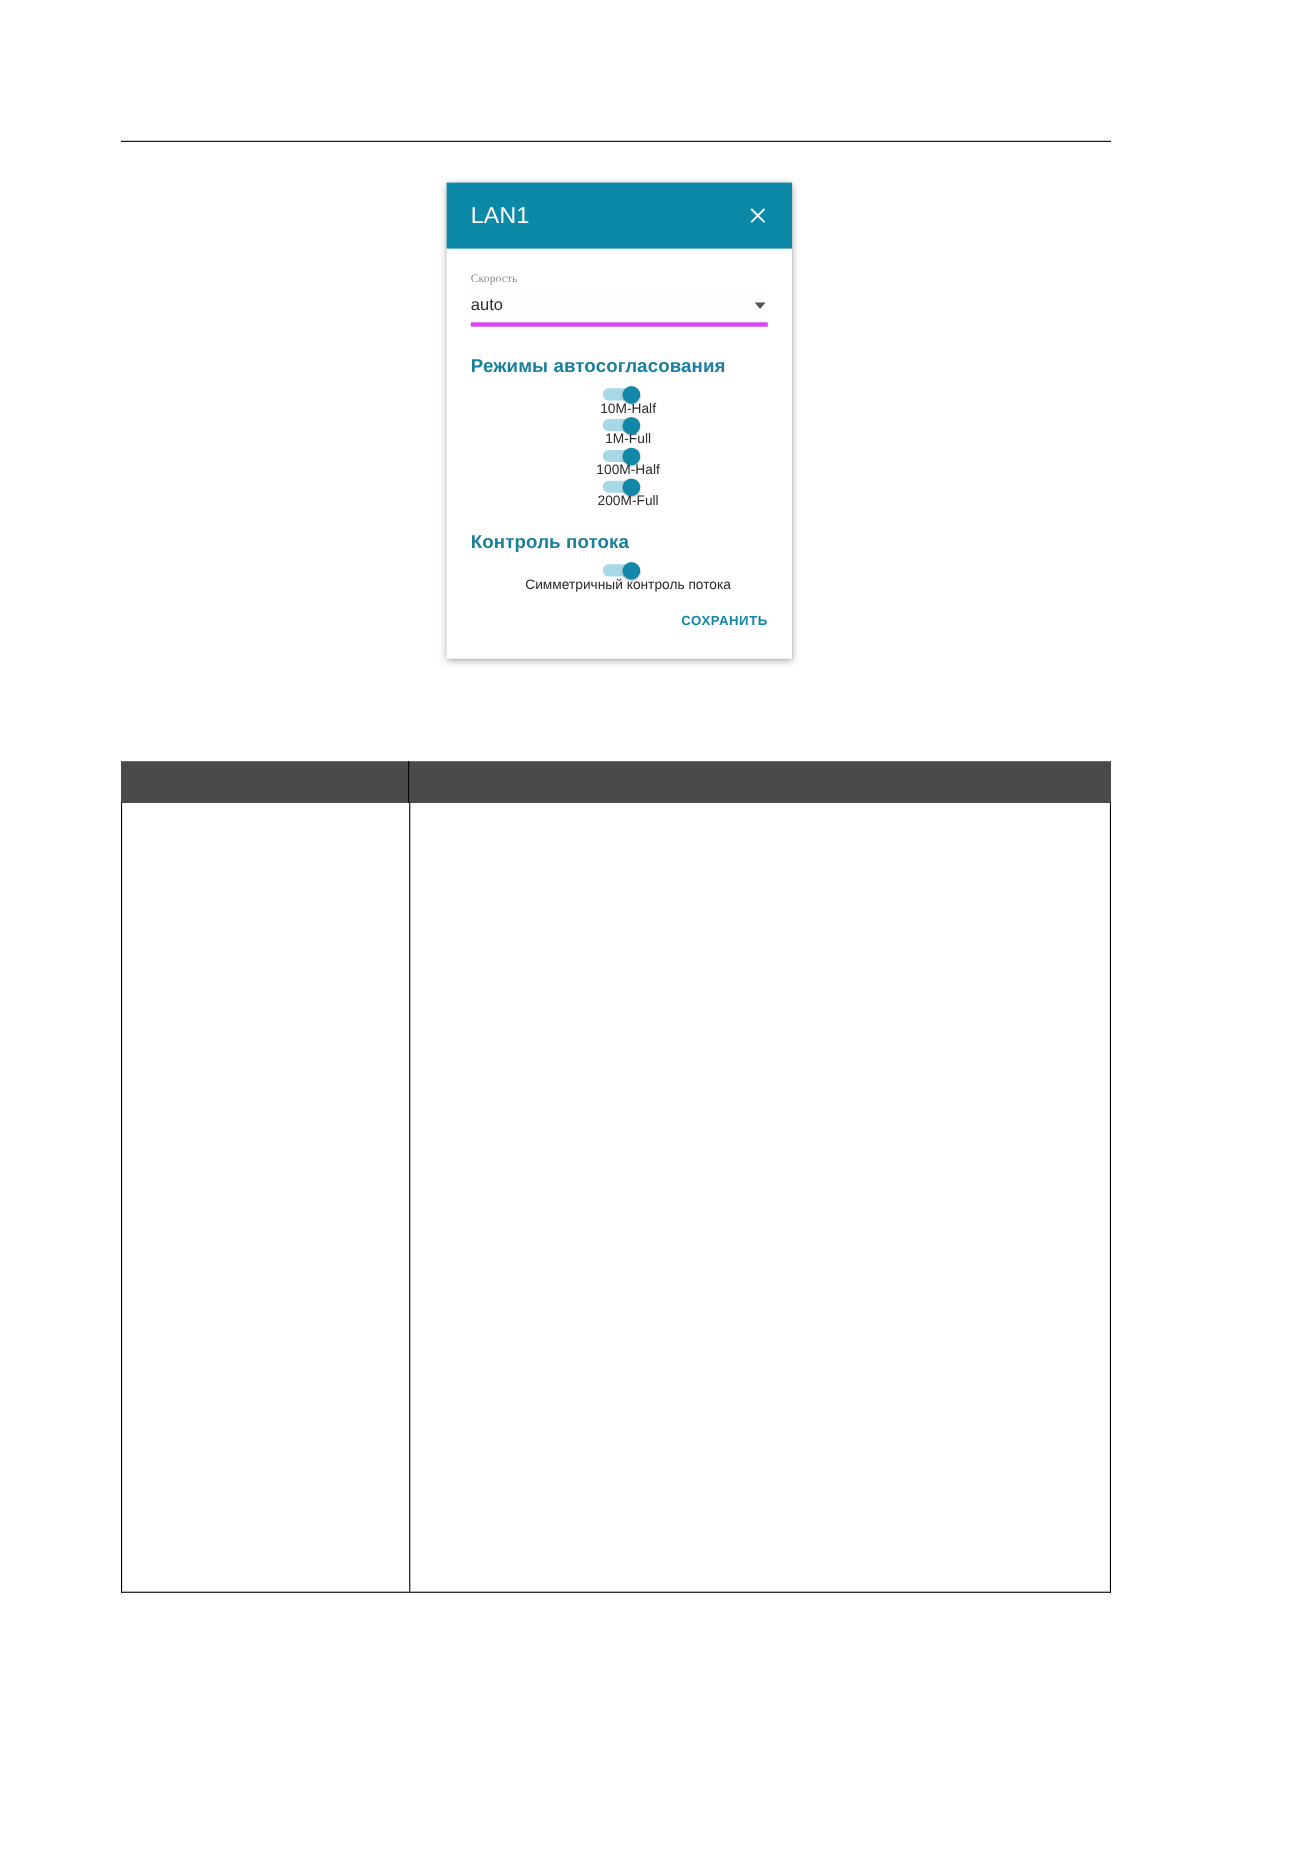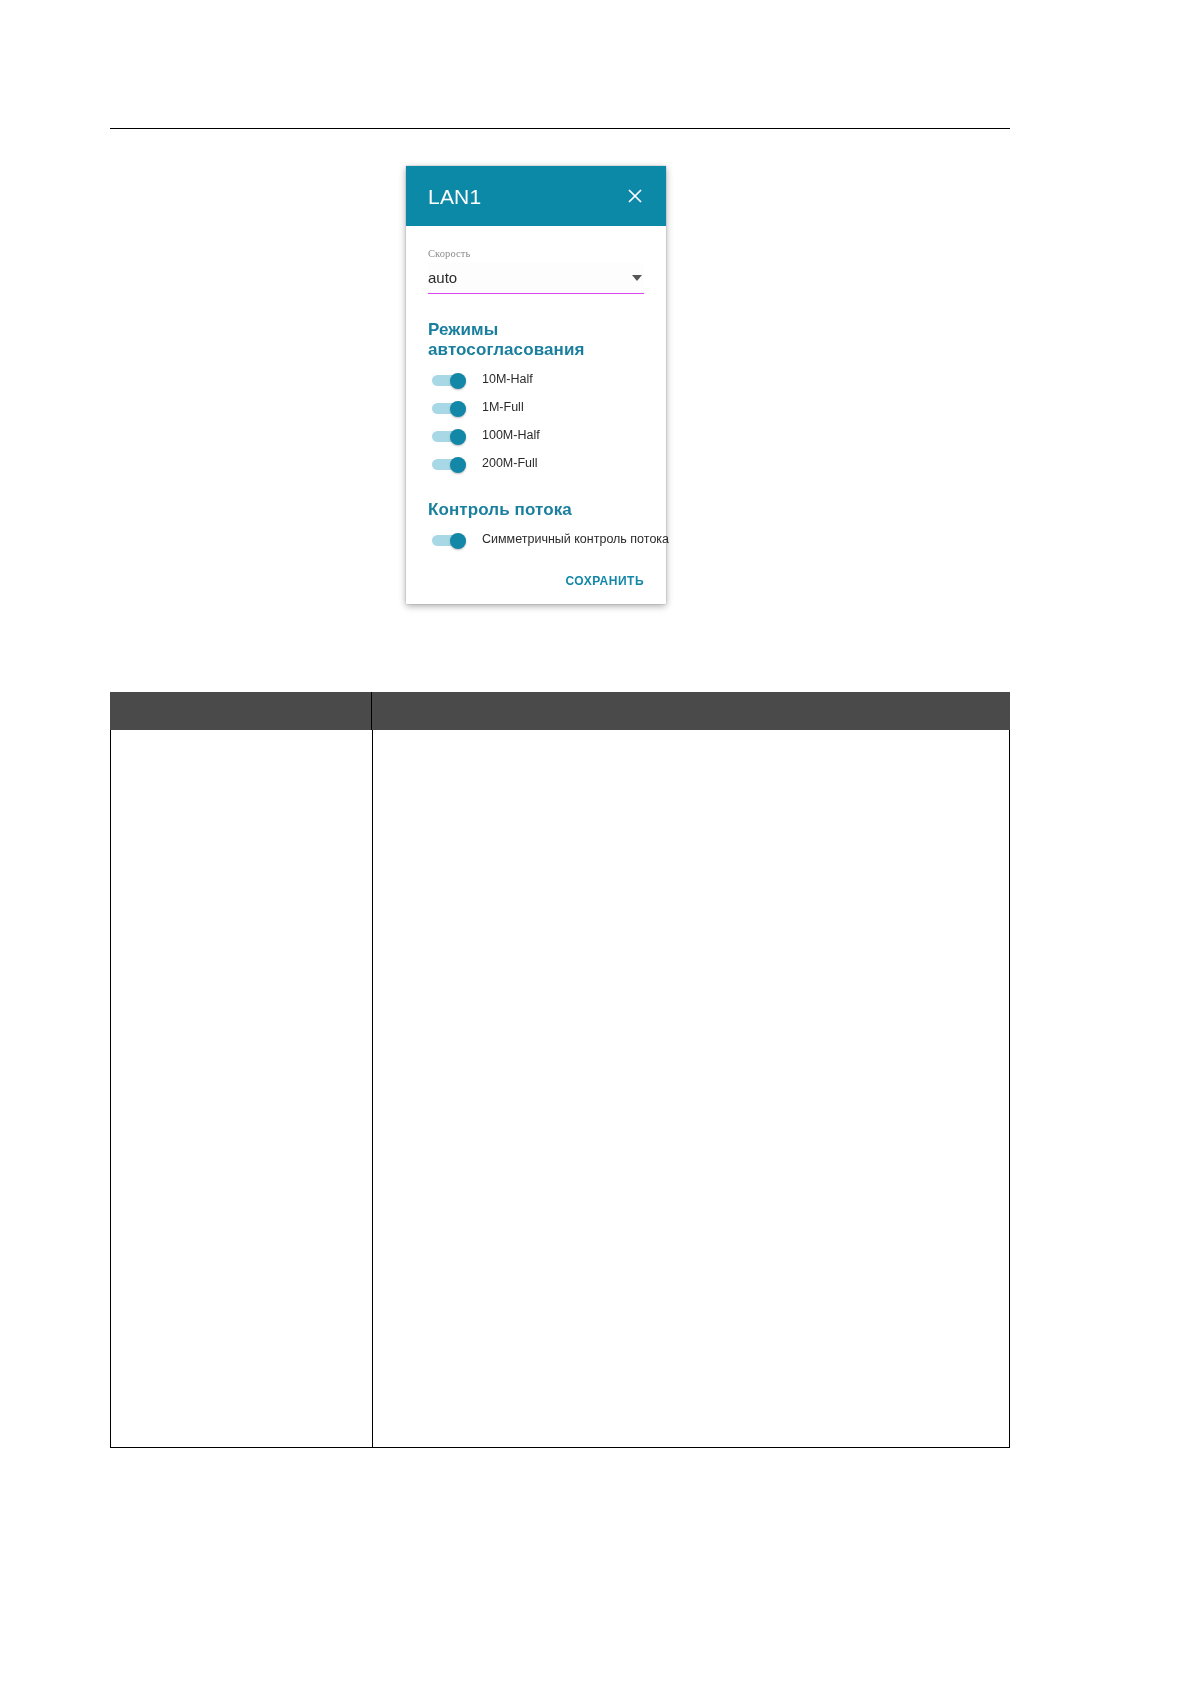--- a/index.html
+++ b/index.html
@@ -25,21 +25,21 @@
     width: 900px;
     height: 0;
     border-top: 1.6px solid #000000;
   }
 
   
   .dialog {
     position: absolute;
     left: 406px;
     top: 166px;
-    width: 260px;
+    width: 314px;
     background: #ffffff;
     box-shadow: 0 2px 7px rgba(0,0,0,0.34), 0 0 1px rgba(0,0,0,0.35);
   }
   .dialog-header {
     height: 60px;
     background: #0d89a8;
     display: flex;
     align-items: center;
     justify-content: space-between;
     padding: 0 18px 0 22px;
@@ -71,21 +71,21 @@
   .field-label {
     font-size: 10.5px;
     color: #8d8d8d;
     letter-spacing: 0.1px;
     margin-bottom: 4px;
     font-family: Liberation Serif, serif;
   }
   .select-wrap {
     position: relative;
     height: 30px;
-    border-bottom: 1px solid #d946ef;
+    border-bottom: 4px solid #d946ef;
     display: flex;
     align-items: center;
     background: #fdfdfd;
   }
   .select-value {
     font-size: 15px;
     color: #2b2b2b;
     flex: 1 1 auto;
     line-height: 1;
     padding-bottom: 2px;
@@ -108,20 +108,21 @@
     margin: 26px 0 8px 0;
     letter-spacing: 0.1px;
   }
 
   
   .toggle-row {
     display: flex;
     align-items: center;
     height: 22px;
     margin: 5px 0 6px 0;
+    flex-direction: column;
   }
   .toggle {
     position: relative;
     width: 34px;
     height: 13px;
     flex: 0 0 auto;
     margin-left: 4px;
     cursor: pointer;
   }
   .toggle .track {
@@ -145,21 +146,21 @@
   }
   .toggle-label {
     font-size: 12.5px;
     color: #2b2b2b;
     margin-left: 16px;
     white-space: nowrap;
   }
 
   
   .dialog-footer {
-    padding: 18px 22px 16px 22px;
+    padding: 18px 22px 28px 22px;
     display: flex;
     justify-content: flex-end;
   }
   .save-link {
     font-size: 12px;
     font-weight: bold;
     color: #1287a8;
     letter-spacing: 0.5px;
     cursor: pointer;
     background: none;

